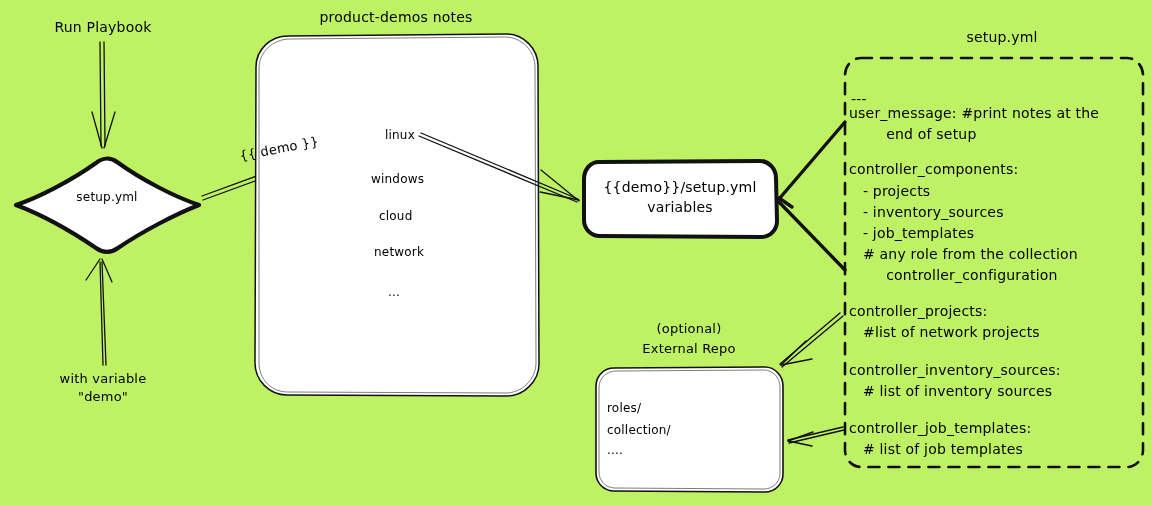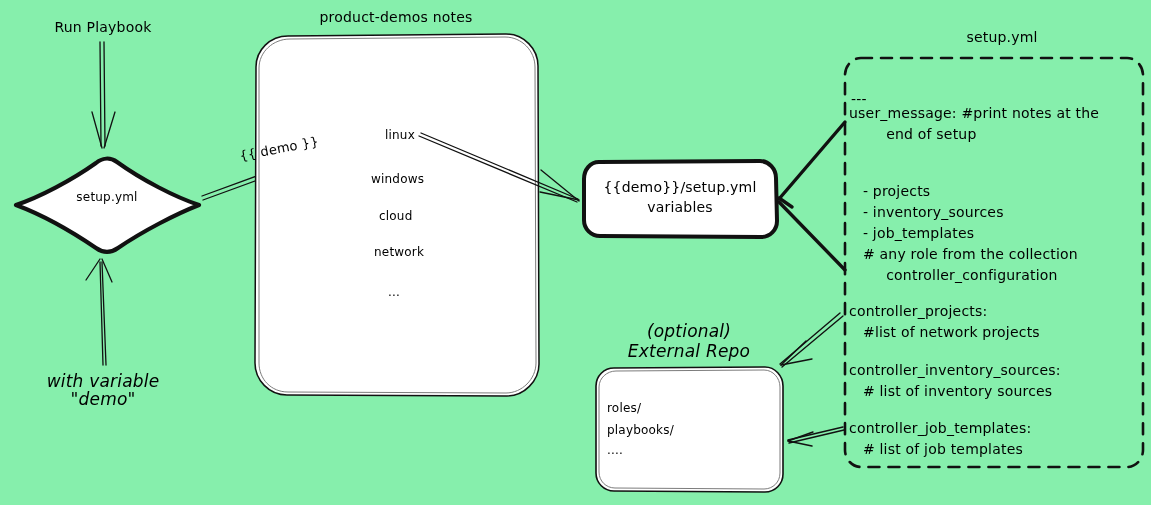--- a/index.html
+++ b/index.html
@@ -4,21 +4,21 @@
 <style>
   html, body {
     margin: 0;
     padding: 0;
     background: #ffffff;
   }
   #canvas {
     position: relative;
     width: 1151px;
     height: 505px;
-    background: #86efac;
+    background: #bef264;
     overflow: hidden;
     font-family: "DejaVu Sans", sans-serif;
   }
   #sketch {
     position: absolute;
     left: 0;
     top: 0;
     width: 1151px;
     height: 505px;
   }
@@ -26,21 +26,21 @@
     position: absolute;
     color: #000000;
     font-family: "DejaVu Sans", sans-serif;
     white-space: pre;
     line-height: 1.32;
     letter-spacing: 0.2px;
   }
   .center { text-align: center; transform: translateX(-50%); }
   .t-title      { font-size: 14px; }
   .t-node       { font-size: 12px; }
-  .t-small      { font-size: 17px; font-style: italic; }
+  .t-small      { font-size: 13px; }
   .t-code       { font-size: 14px; }
   .t-edge       { font-size: 13px; }
 </style>
 </head>
 <body>
 
 <div id="canvas">
 
   <svg id="sketch" viewBox="0 0 1151 505" xmlns="http://www.w3.org/2000/svg">
 
@@ -153,28 +153,29 @@
   <div class="lbl t-node" style="left:374px; top:245px;">network</div>
   <div class="lbl t-node" style="left:388px; top:285px;">...</div>
 
   <div class="lbl t-code center" style="left:680px; top:178px;">{{demo}}/setup.yml</div>
   <div class="lbl t-code center" style="left:680px; top:198px;">variables</div>
 
   <div class="lbl t-small center" style="left:689px; top:320px;">(optional)</div>
   <div class="lbl t-small center" style="left:689px; top:340px;">External Repo</div>
 
   <div class="lbl t-node" style="left:607px; top:401px;">roles/</div>
-  <div class="lbl t-node" style="left:607px; top:423px;">playbooks/</div>
+  <div class="lbl t-node" style="left:607px; top:423px;">collection/</div>
   <div class="lbl t-node" style="left:607px; top:443px;">....</div>
 
   <div class="lbl t-title center" style="left:1002px; top:28px;">setup.yml</div>
 
   <div class="lbl t-code" style="left:851px; top:90px;">---</div>
   <div class="lbl t-code" style="left:849px; top:104px;">user_message: #print notes at the</div>
   <div class="lbl t-code" style="left:849px; top:125px;">        end of setup</div>
+  <div class="lbl t-code" style="left:849px; top:160px;">controller_components:</div>
   <div class="lbl t-code" style="left:849px; top:182px;">   - projects</div>
   <div class="lbl t-code" style="left:849px; top:203px;">   - inventory_sources</div>
   <div class="lbl t-code" style="left:849px; top:224px;">   - job_templates</div>
   <div class="lbl t-code" style="left:849px; top:245px;">   # any role from the collection</div>
   <div class="lbl t-code" style="left:849px; top:266px;">        controller_configuration</div>
   <div class="lbl t-code" style="left:849px; top:302px;">controller_projects:</div>
   <div class="lbl t-code" style="left:849px; top:323px;">   #list of network projects</div>
   <div class="lbl t-code" style="left:849px; top:361px;">controller_inventory_sources:</div>
   <div class="lbl t-code" style="left:849px; top:419px;">controller_job_templates:</div>
   <div class="lbl t-code" style="left:849px; top:382px;">   # list of inventory sources</div>

